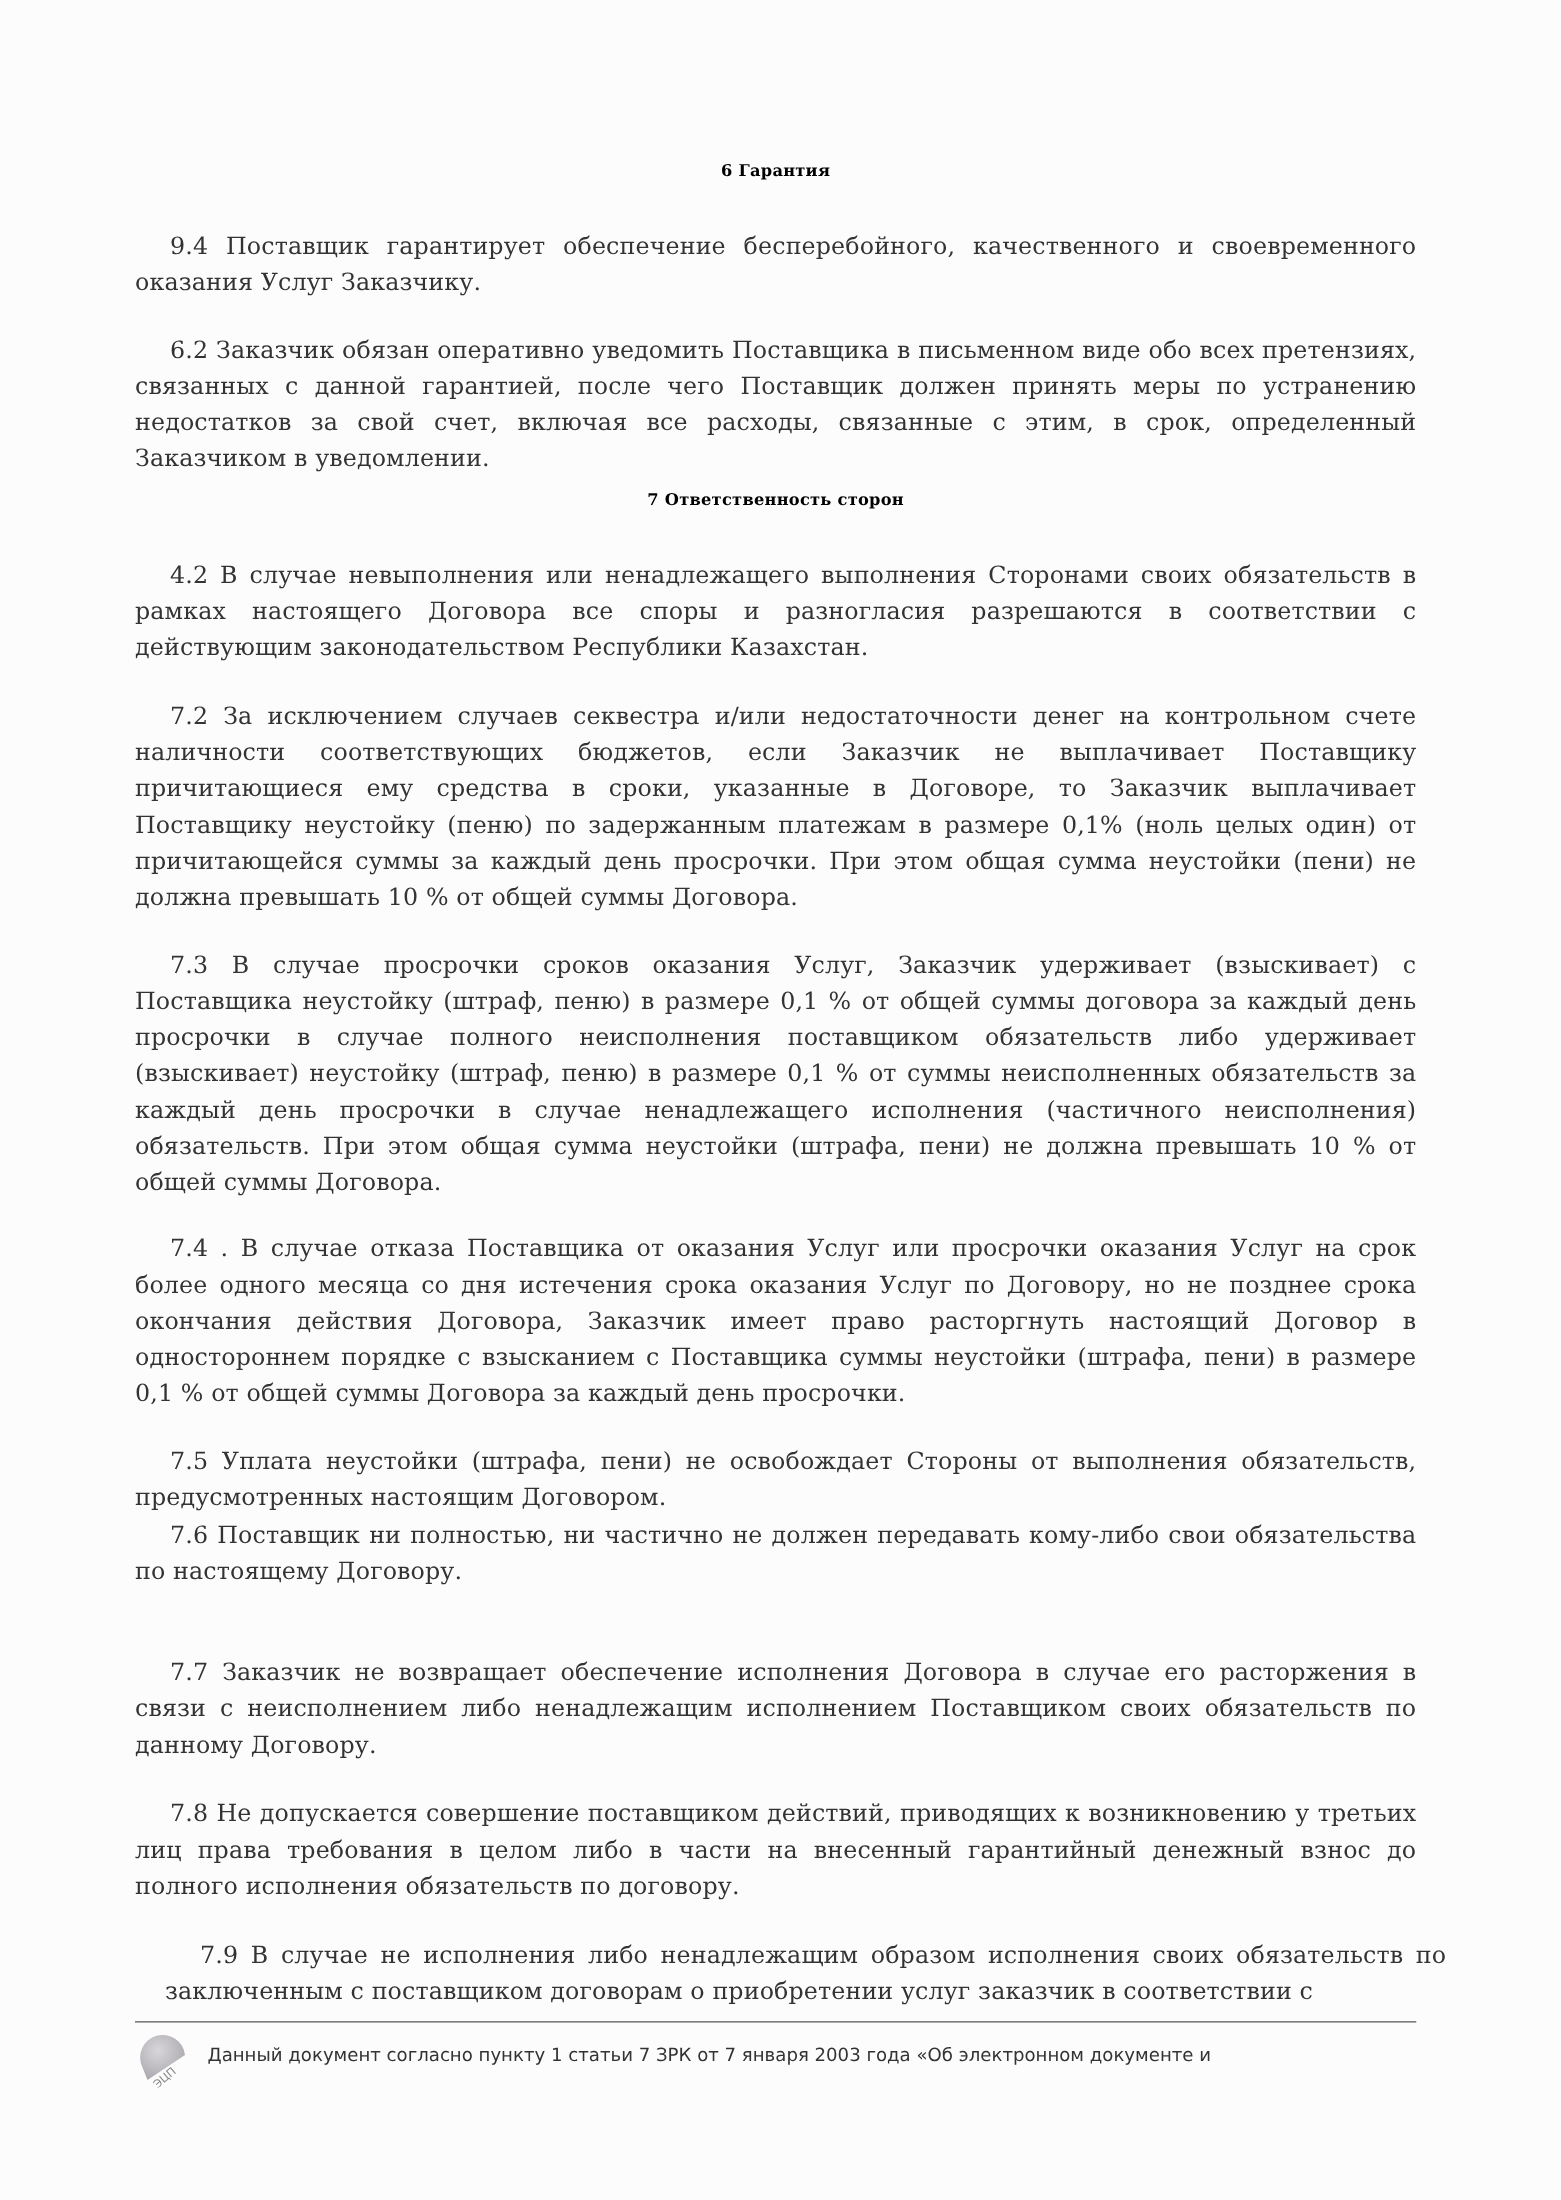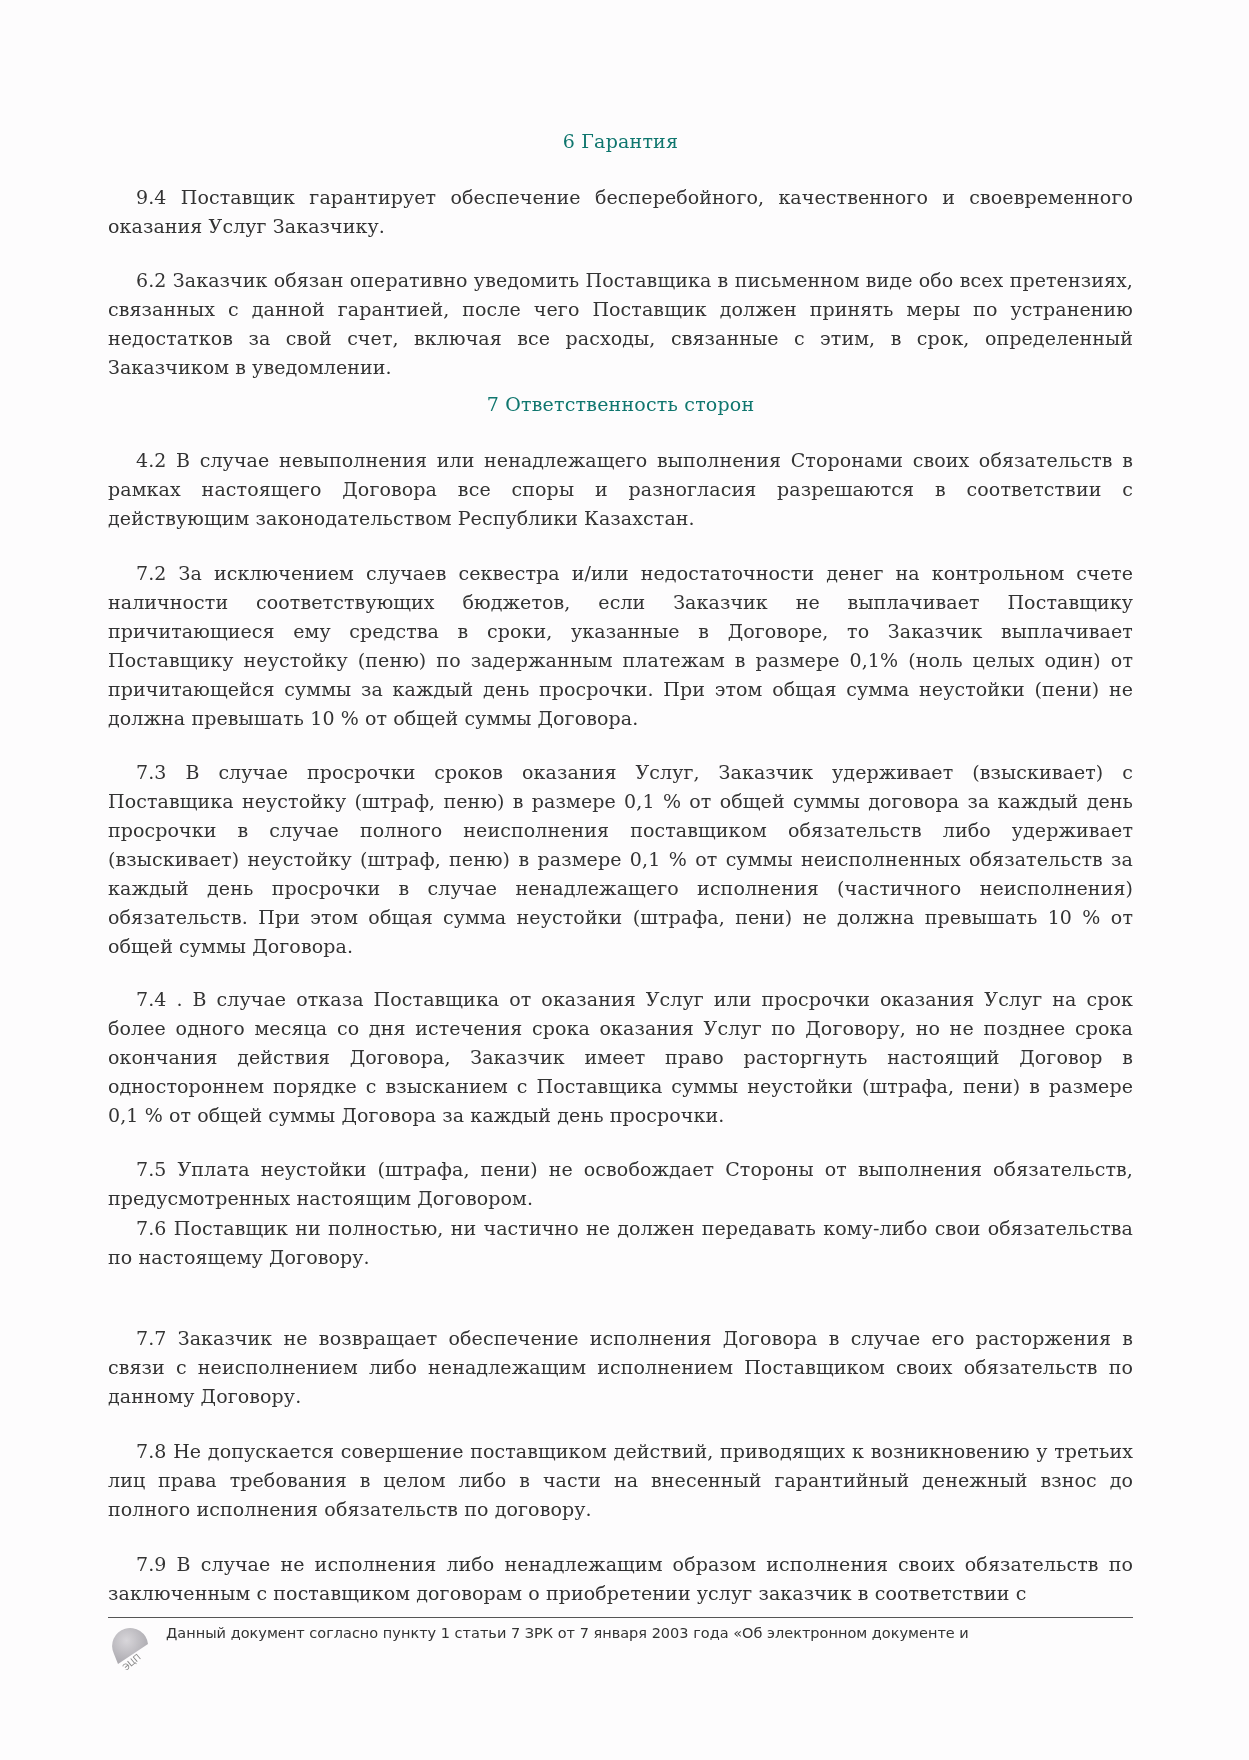--- a/index.html
+++ b/index.html
@@ -16,24 +16,24 @@
       color: #2a2a2a;
     }
     .page {
       position: absolute;
       left: 108px;
       top: 0;
       width: 1025px;
     }
     .heading {
       text-align: center;
-      font-weight: normal;
-      font-size: 19px;
+      font-weight: bold;
+      font-size: 13px;
       letter-spacing: 0.2px;
-      color: #0f766e;
+      color: #000000;
       margin: 0;
     }
     .para {
       font-size: 19px;
       line-height: 29px;
       text-align: justify;
       text-indent: 28px;
       margin: 0;
       color: #333;
       letter-spacing: 0.1px;
@@ -59,21 +59,21 @@
       height: 46px;
       flex: 0 0 46px;
       margin-right: 12px;
       margin-top: 2px;
     }
     .footer-text {
       font-family: "DejaVu Sans", "Liberation Sans", sans-serif;
       font-size: 14.5px;
       line-height: 21px;
       color: #333;
-      margin-top: 1px;
+      margin-top: 13px;
     }
   </style>
 </head>
 <body>
 
 <div class="page">
 
   <h2 class="heading" style="position:absolute; top:130px; width:100%;">6 Гарантия</h2>
 
   <p class="para" style="position:absolute; top:183px; width:100%;">9.4 Поставщик гарантирует обеспечение бесперебойного, качественного и своевременного оказания Услуг Заказчику.</p>
@@ -91,21 +91,21 @@
   <p class="para" style="position:absolute; top:985px; width:100%;">7.4 . В случае отказа Поставщика от оказания Услуг или просрочки оказания Услуг на срок более одного месяца со дня истечения срока оказания Услуг по Договору, но не позднее срока окончания действия Договора, Заказчик имеет право расторгнуть настоящий Договор в одностороннем порядке с взысканием с Поставщика суммы неустойки (штрафа, пени) в размере 0,1 % от общей суммы Договора за каждый день просрочки.</p>
 
   <p class="para" style="position:absolute; top:1155px; width:100%;">7.5 Уплата неустойки (штрафа, пени) не освобождает Стороны от выполнения обязательств, предусмотренных настоящим Договором.</p>
 
   <p class="para" style="position:absolute; top:1214px; width:100%;">7.6 Поставщик ни полностью, ни частично не должен передавать кому-либо свои обязательства по настоящему Договору.</p>
 
   <p class="para" style="position:absolute; top:1324px; width:100%;">7.7 Заказчик не возвращает обеспечение исполнения Договора в случае его расторжения в связи с неисполнением либо ненадлежащим исполнением Поставщиком своих обязательств по данному Договору.</p>
 
   <p class="para" style="position:absolute; top:1437px; width:100%;">7.8 Не допускается совершение поставщиком действий, приводящих к возникновению у третьих лиц права требования в целом либо в части на внесенный гарантийный денежный взнос до полного исполнения обязательств по договору.</p>
 
-  <p class="para" style="position:absolute; top:1550px; width:100%;">7.9 В случае не исполнения либо ненадлежащим образом исполнения своих обязательств по заключенным с поставщиком договорам о приобретении услуг заказчик в соответствии с</p>
+  <p class="para" style="position:absolute; top:1550px; width:100%;margin-left:24px;">7.9 В случае не исполнения либо ненадлежащим образом исполнения своих обязательств по заключенным с поставщиком договорам о приобретении услуг заказчик в соответствии с</p>
 </div>
 
 <div class="footer-line"></div>
 
 <div class="footer">
   <span class="seal">
     <svg width="46" height="46" viewBox="0 0 46 46">
       <defs>
         <radialGradient id="sg" cx="40%" cy="35%" r="70%">
           <stop offset="0%" stop-color="#d8d6da"></stop>

